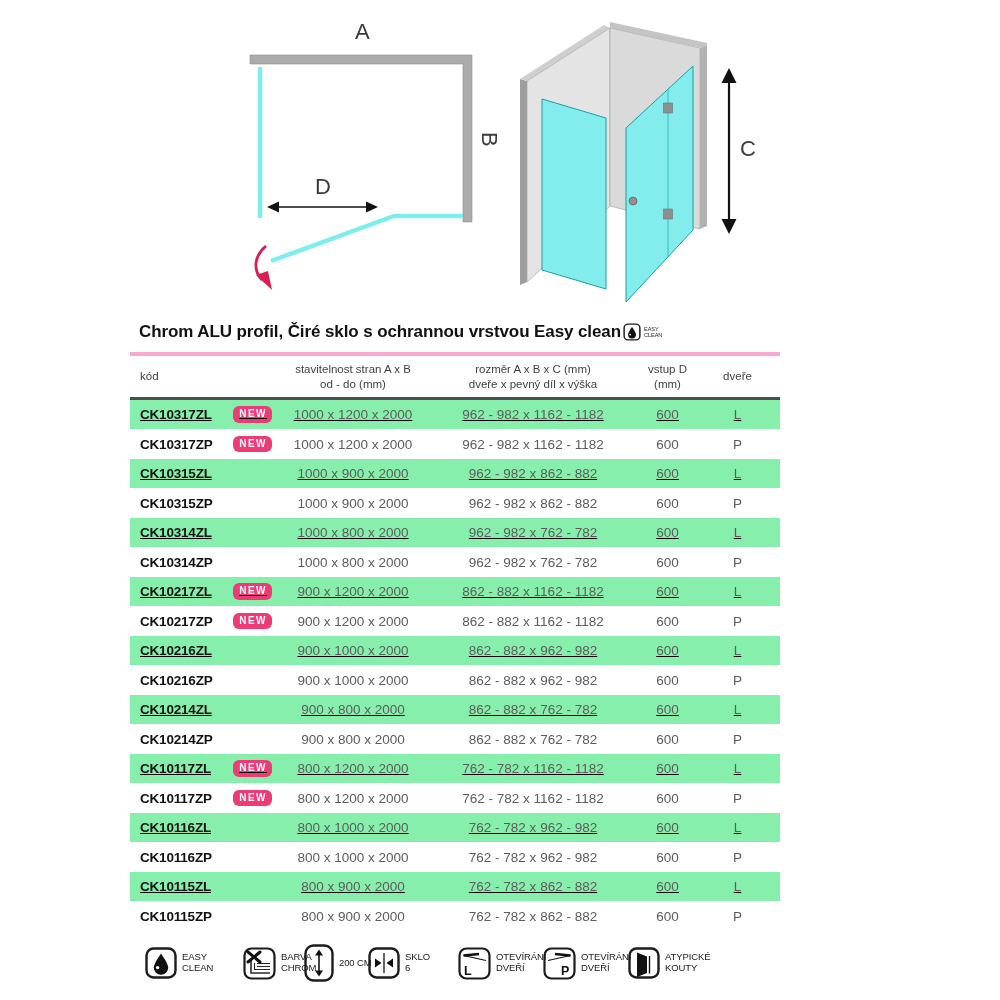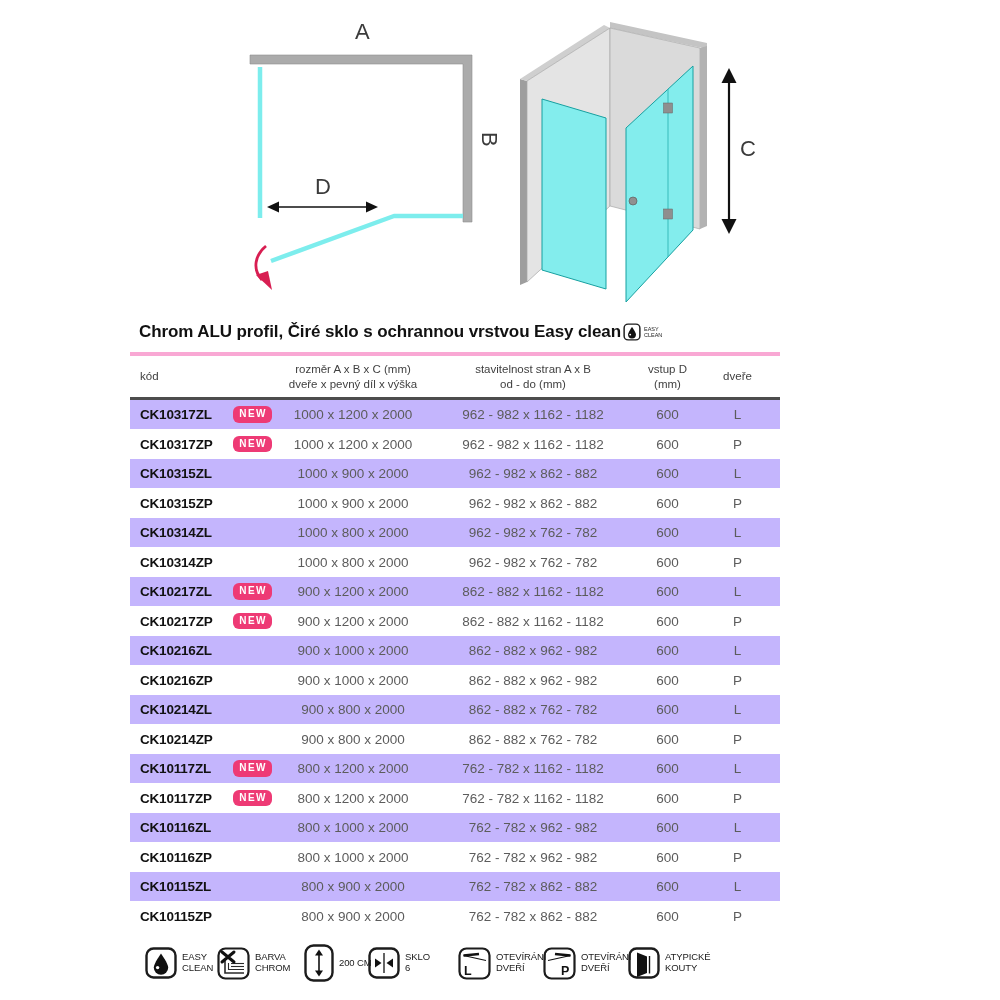--- a/index.html
+++ b/index.html
@@ -16,21 +16,21 @@
   .tbadge .tb-label{display:flex;flex-direction:column;font-size:5.5px;line-height:1.1;color:#222;letter-spacing:0;}
 
   
   #spec-table{position:absolute;left:130px;top:352px;width:650px;}
   .thead{display:grid;grid-template-columns:150px 146px 214px 55px 85px;
          border-top:4px solid #f9a8d4;border-bottom:3px solid #4d4d4d;
          padding:6px 0 5px 0;min-height:28px;align-items:center;}
   .thead .hc{font-size:11.5px;color:#3f3f3f;text-align:center;line-height:1.3;}
   .thead .hc.first{text-align:left;padding-left:10px;}
   .trow{display:grid;grid-template-columns:150px 146px 214px 55px 85px;height:29.5px;align-items:center;}
-  .trow.odd{background:#c4b5fd;}
+  .trow.odd{background:#86efac;text-decoration:underline;}
   .trow .c{font-size:13.5px;color:#5c5c5c;text-align:center;white-space:nowrap;}
   .trow .c.code{display:flex;align-items:center;text-align:left;padding:0 8px 0 10px;
                 font-weight:bold;color:#111;letter-spacing:-0.2px;}
   .new{margin-left:auto;background:#ee3a75;color:#fff;font-size:10px;font-weight:bold;
        letter-spacing:1.5px;padding:2px 5px 2px 6px;border-radius:6px;line-height:1.25;}
 
   
   .legend-item{position:absolute;top:943px;height:40px;display:flex;align-items:center;gap:5px;}
   .llabel{display:flex;flex-direction:column;font-size:9.5px;line-height:1.12;color:#1a1a1a;
           letter-spacing:-0.1px;}
@@ -88,26 +88,26 @@
         <span>EASY</span>
         <span>CLEAN</span>
       </span>
     </span>
   </div>
 
   <div id="spec-table">
     <div class="thead">
       <div class="hc first">kód</div>
       <div class="hc">
+        <div>stavitelnost stran A x B</div>
+        <div>od - do (mm)</div>
+      </div>
+      <div class="hc">
         <div>rozměr A x B x C (mm)</div>
         <div>dveře x pevný díl x výška</div>
-      </div>
-      <div class="hc">
-        <div>stavitelnost stran A x B</div>
-        <div>od - do (mm)</div>
       </div>
       <div class="hc">
         <div>vstup D</div>
         <div>(mm)</div>
       </div>
       <div class="hc">dveře</div>
     </div>
     <div id="table-rows">
         <div class="trow odd">
           <div class="c code">
@@ -285,21 +285,21 @@
       <rect x="1.5" y="1.5" width="29" height="29" rx="7" fill="none" stroke="#1c1c1c" stroke-width="2.4"></rect>
       <path d="M16,6.5 C16,6.5 8.8,16.5 8.8,20.6 a7.2,7.2 0 0 0 14.4,0 C23.2,16.5 16,6.5 16,6.5 Z" fill="#111"></path>
       <circle cx="12.6" cy="20.6" r="1.7" fill="#fff"></circle>
     </svg>
     <div class="llabel">
       <span>EASY</span>
       <span>CLEAN</span>
     </div>
   </div>
 
-  <div class="legend-item" style="left:217px">
+  <div class="legend-item" style="left:243px">
     <svg width="33" height="33" viewBox="0 0 33 33">
       <rect x="1.5" y="1.5" width="30" height="30" rx="7" fill="none" stroke="#1c1c1c" stroke-width="2.2"></rect>
       <polyline points="8,13 8,26 27,26" fill="none" stroke="#2a2a2a" stroke-width="1.6"></polyline>
       <polyline points="11.5,16 11.5,22.5 27,22.5" fill="none" stroke="#2a2a2a" stroke-width="1.1"></polyline>
       <line x1="14" y1="19.5" x2="27" y2="19.5" stroke="#2a2a2a" stroke-width="1.1"></line>
       <line x1="14" y1="16.5" x2="27" y2="16.5" stroke="#2a2a2a" stroke-width="1.1"></line>
       <path d="M5,5 L17,15 M17,5 L5,15" stroke="#111" stroke-width="3" stroke-linecap="round"></path>
     </svg>
     <div class="llabel">
       <span>BARVA</span>

